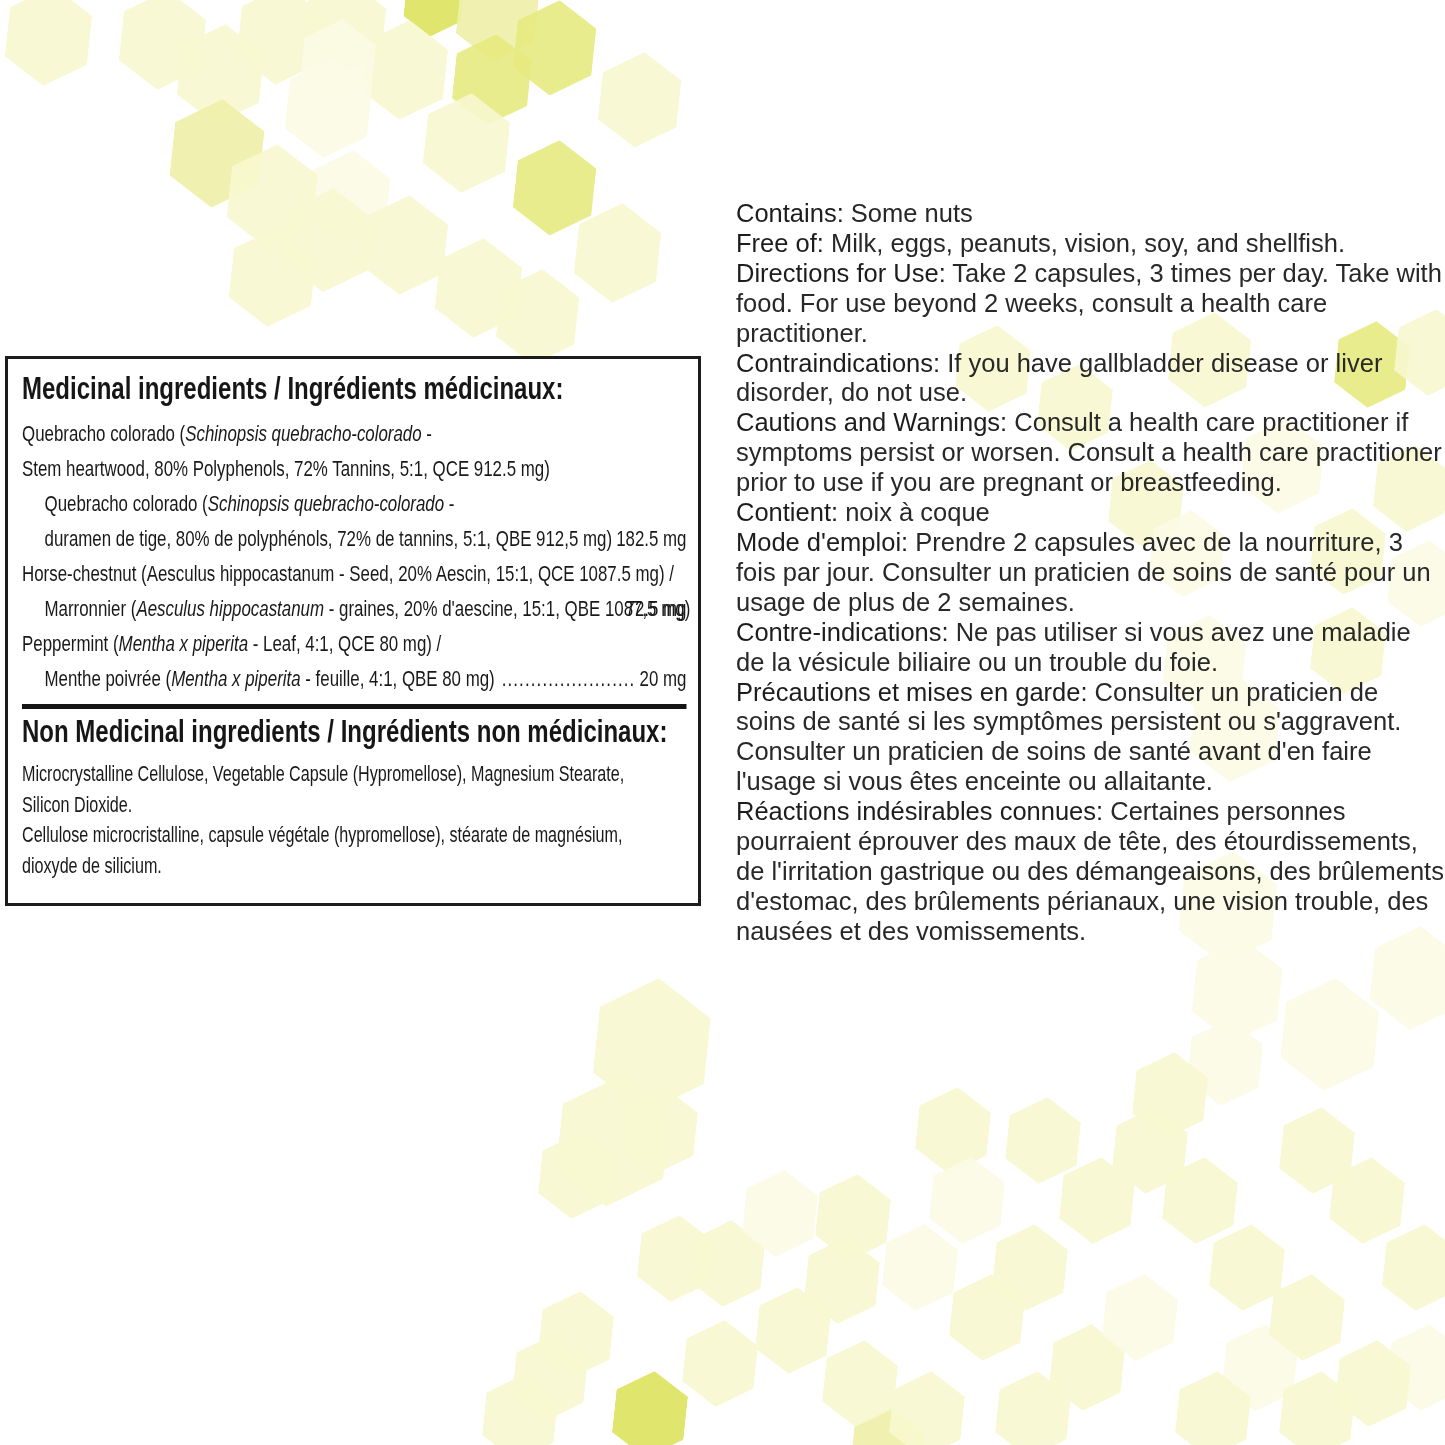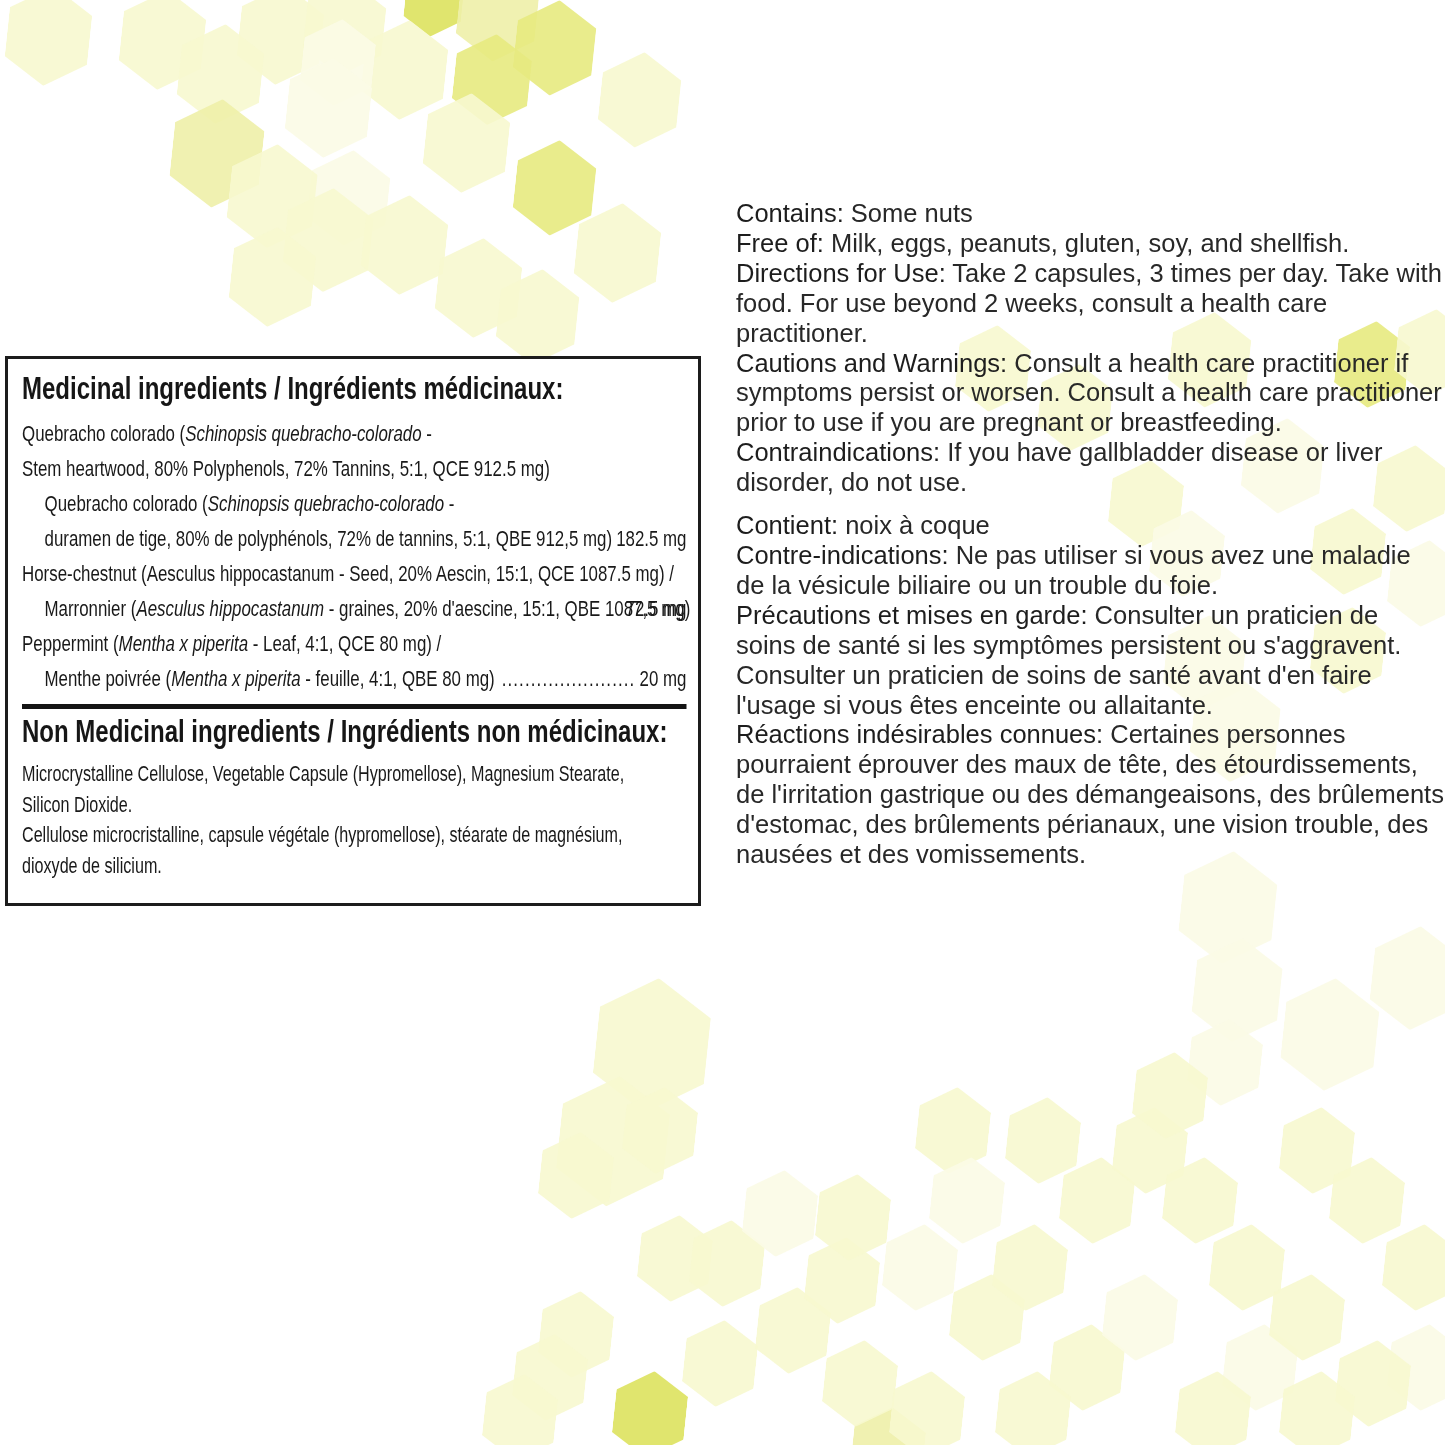--- a/index.html
+++ b/index.html
@@ -38,21 +38,21 @@
   .amount{flex:0 0 auto;white-space:nowrap;}
   .divider{height:5px;background:#141414;margin:8px 0 5px 0;}
   .nline{line-height:30.5px;font-size:21.5px;white-space:pre;}
 
   .right-col{
     position:absolute;left:736px;top:199px;width:708px;
     color:#282828;font-size:25.5px;line-height:29.9px;
   }
   .right-col p{margin:0;}
   .right-col b{font-weight:normal;color:#1d1d1d;}
-  .fr-block{margin-top:13px;}
+  .fr-block{}
 </style>
 </head>
 <body>
 
 <div class="hex-layer" id="hex-layer">
     <div class="hex" style="left: 6.6px; top: -14.025px; width: 82.8px; height: 100.05px; background: rgb(247, 248, 207); transform: rotate(6deg);"></div>
     <div class="hex" style="left: 120.6px; top: -10.025px; width: 82.8px; height: 100.05px; background: rgb(247, 248, 207); transform: rotate(6deg);"></div>
     <div class="hex" style="left: 238.6px; top: -15.025px; width: 82.8px; height: 100.05px; background: rgb(247, 248, 207); transform: rotate(6deg);"></div>
     <div class="hex" style="left: 305.4px; top: -19.85px; width: 79.2px; height: 95.7px; background: rgb(247, 248, 207); transform: rotate(6deg);"></div>
     <div class="hex" style="left: 405.2px; top: -32.8px; width: 57.6px; height: 69.6px; background: rgb(221, 226, 94); transform: rotate(6deg);"></div>
@@ -181,26 +181,27 @@
           <div class="nline">Silicon Dioxide.</div>
           <div class="nline">Cellulose microcristalline, capsule végétale (hypromellose), stéarate de magnésium,</div>
           <div class="nline">dioxyde de silicium.</div>
         </div>
     </div>
   </section>
 
   <section class="right-col">
     <div id="en-block">
         <p><b>Contains:</b><span> Some nuts</span></p>
-        <p><b>Free of:</b><span> Milk, eggs, peanuts, gluten, soy, and shellfish.</span></p>
+        <p><b>Free of:</b><span> Milk, eggs, peanuts, vision, soy, and shellfish.</span></p>
         <p><b>Directions for Use:</b><span> Take 2 capsules, 3 times per day. Take with food. For use beyond 2 weeks, consult a health care practitioner.</span></p>
+        <p><b>Contraindications:</b><span> If you have gallbladder disease or liver disorder, do not use.</span></p>
         <p><b>Cautions and Warnings:</b><span> Consult a health care practitioner if symptoms persist or worsen. Consult a health care practitioner prior to use if you are pregnant or breastfeeding.</span></p>
-        <p><b>Contraindications:</b><span> If you have gallbladder disease or liver disorder, do not use.</span></p>
       </div>
     <div id="fr-block" class="fr-block">
         <p><b>Contient:</b><span> noix à coque</span></p>
+        <p><b>Mode d'emploi:</b><span> Prendre 2 capsules avec de la nourriture, 3 fois par jour. Consulter un praticien de soins de santé pour un usage de plus de 2 semaines.</span></p>
         <p><b>Contre-indications:</b><span> Ne pas utiliser si vous avez une maladie de la vésicule biliaire ou un trouble du foie.</span></p>
         <p><b>Précautions et mises en garde:</b><span> Consulter un praticien de soins de santé si les symptômes persistent ou s'aggravent. Consulter un praticien de soins de santé avant d'en faire l'usage si vous êtes enceinte ou allaitante.</span></p>
         <p><b>Réactions indésirables connues:</b><span> Certaines personnes pourraient éprouver des maux de tête, des étourdissements, de l'irritation gastrique ou des démangeaisons, des brûlements d'estomac, des brûlements périanaux, une vision trouble, des nausées et des vomissements.</span></p>
       </div>
   </section>
 
 </div>
 
 </body></html>

